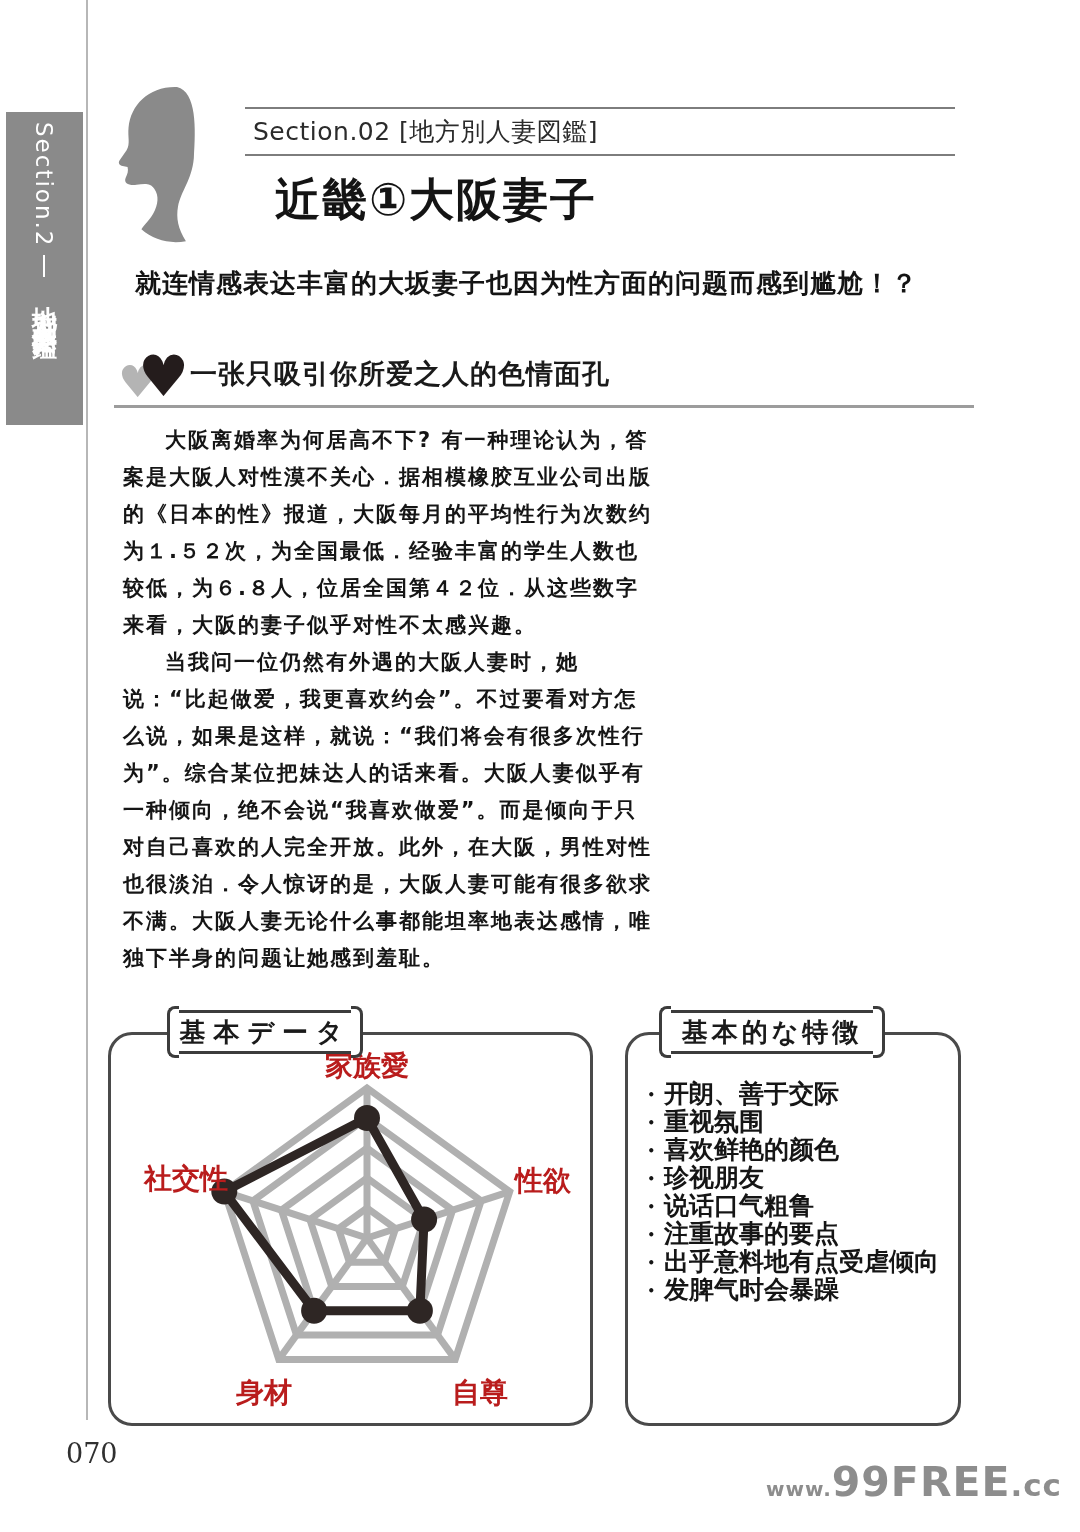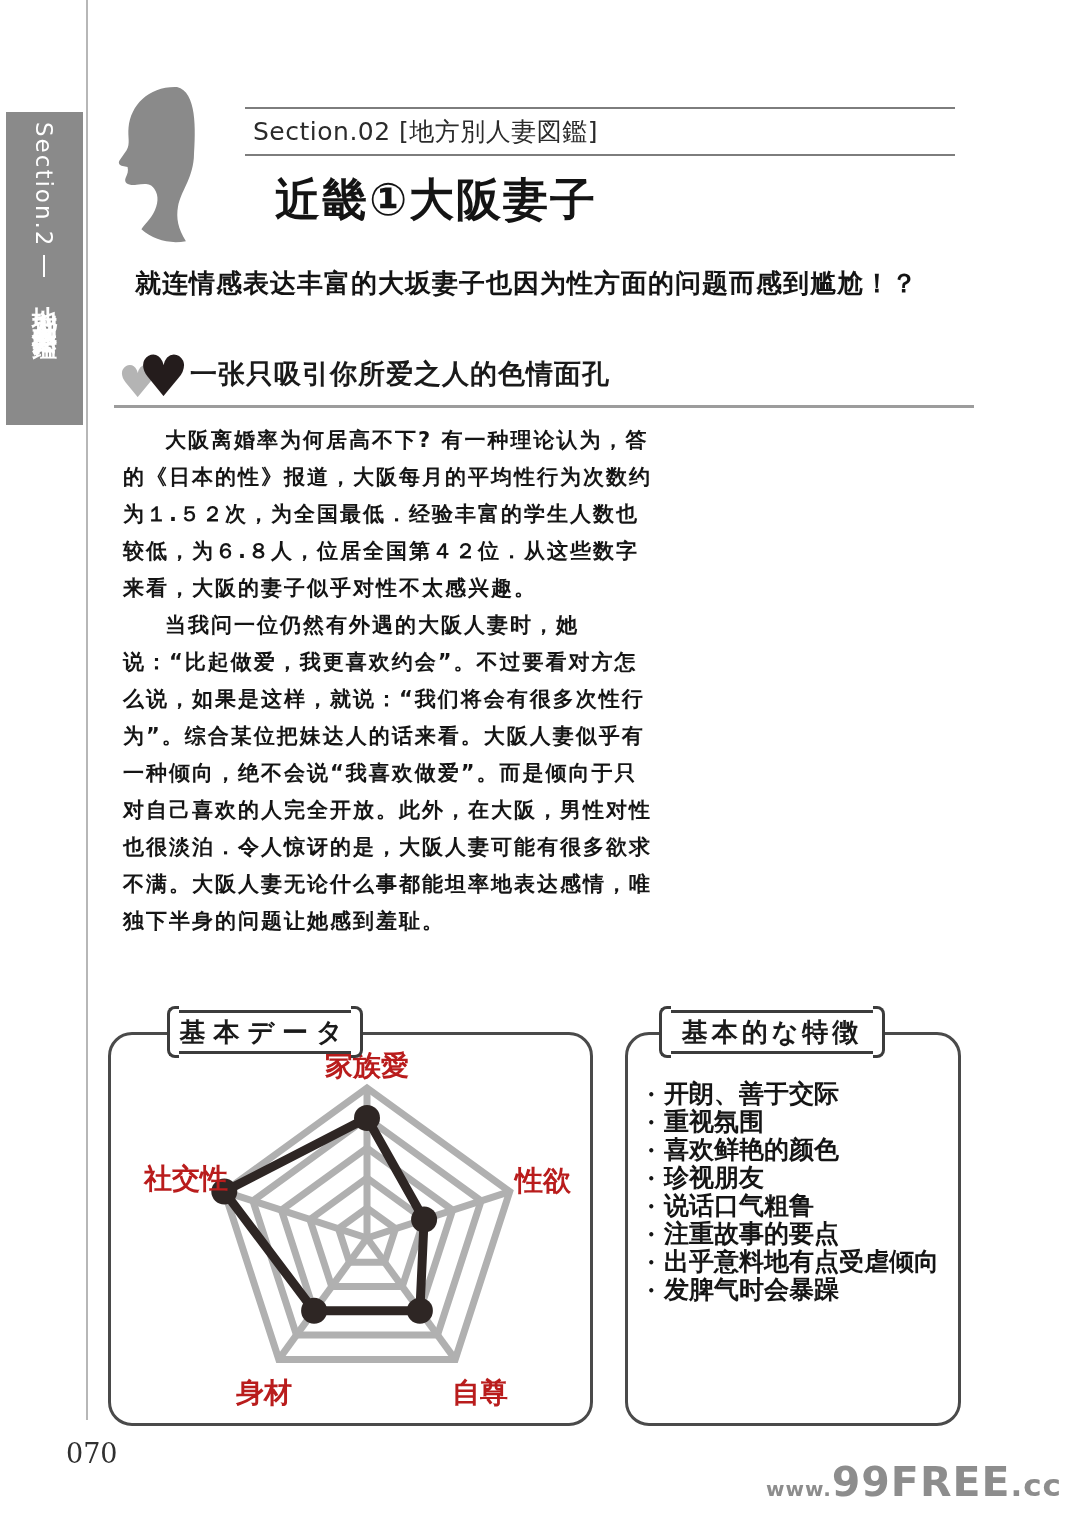--- a/index.html
+++ b/index.html
@@ -100,20 +100,21 @@
 <div class="abs" id="hearts">
   <span class="abs" id="heart-light">♥</span>
   <span class="abs" id="heart-dark">♥</span>
 </div>
 <div class="abs" id="section-heading">一张只吸引你所爱之人的色情面孔</div>
 <div class="abs" id="heading-rule"></div>
 
 <div class="abs" id="body-text">
     <div>
       <div class="line indent">大阪离婚率为何居高不下? 有一种理论认为，答</div>
+      <div class="line">案是大阪人对性漠不关心．据相模橡胶互业公司出版</div>
       <div class="line">的《日本的性》报道，大阪每月的平均性行为次数约</div>
       <div class="line">为１.５２次，为全国最低．经验丰富的学生人数也</div>
       <div class="line">较低，为６.８人，位居全国第４２位．从这些数字</div>
       <div class="line">来看，大阪的妻子似乎对性不太感兴趣。</div>
     </div>
     <div>
       <div class="line indent">当我问一位仍然有外遇的大阪人妻时，她</div>
       <div class="line">说：“比起做爱，我更喜欢约会”。不过要看对方怎</div>
       <div class="line">么说，如果是这样，就说：“我们将会有很多次性行</div>
       <div class="line">为”。综合某位把妹达人的话来看。大阪人妻似乎有</div>

